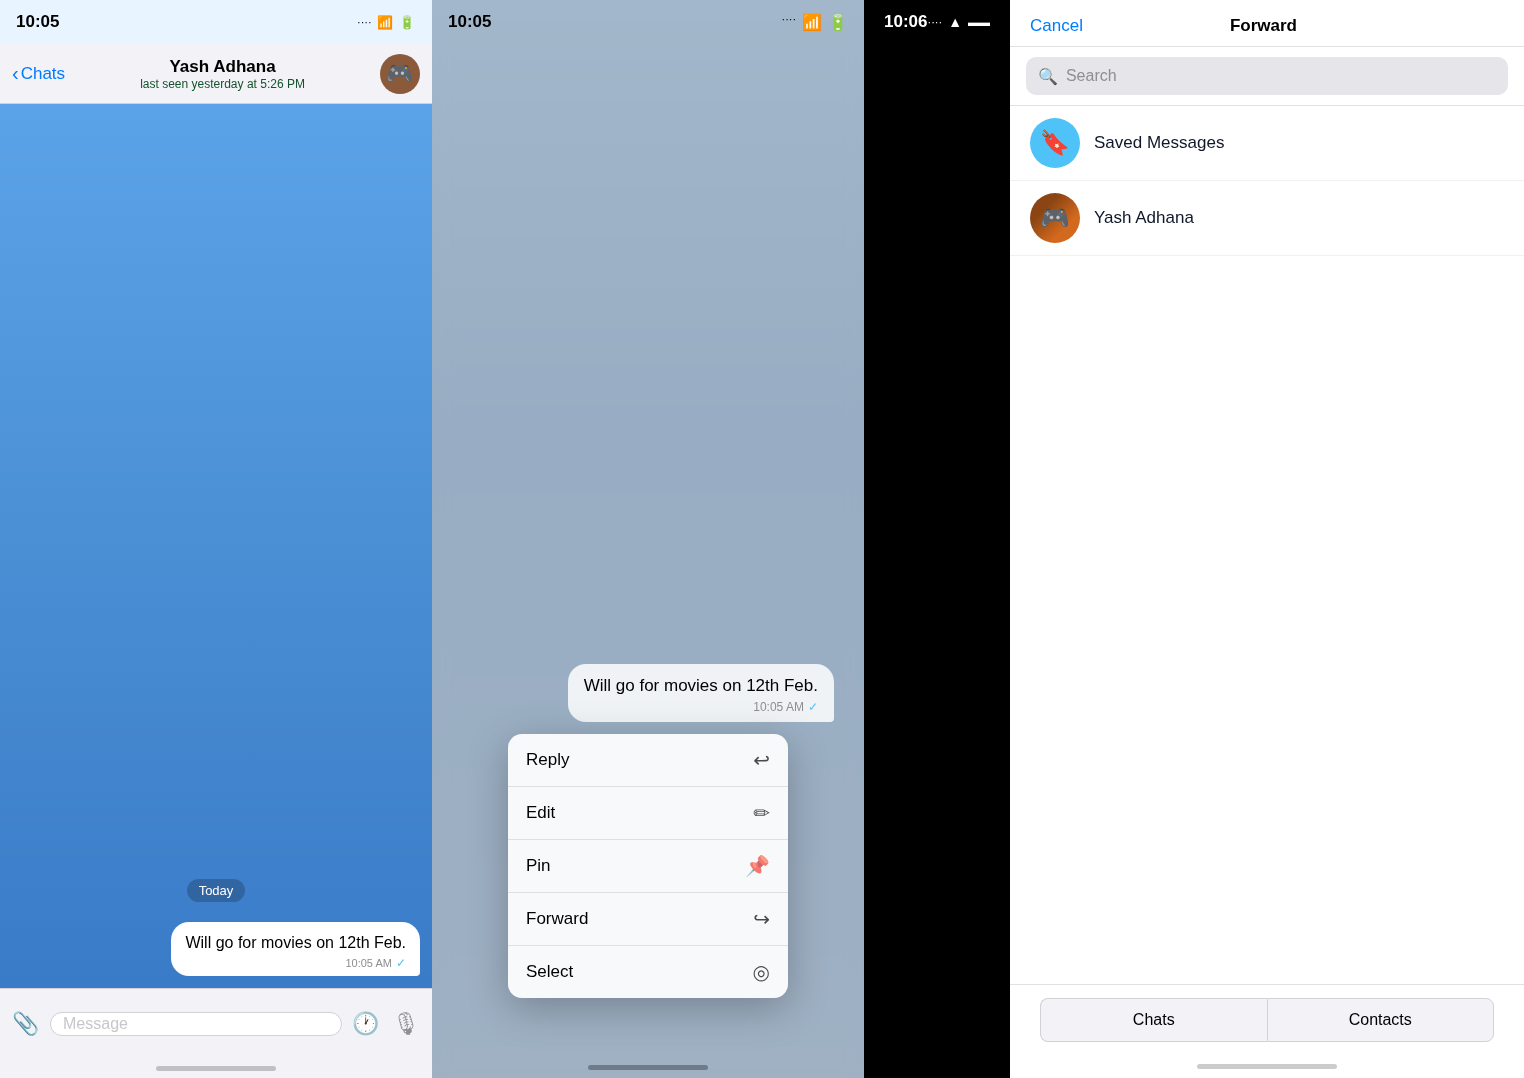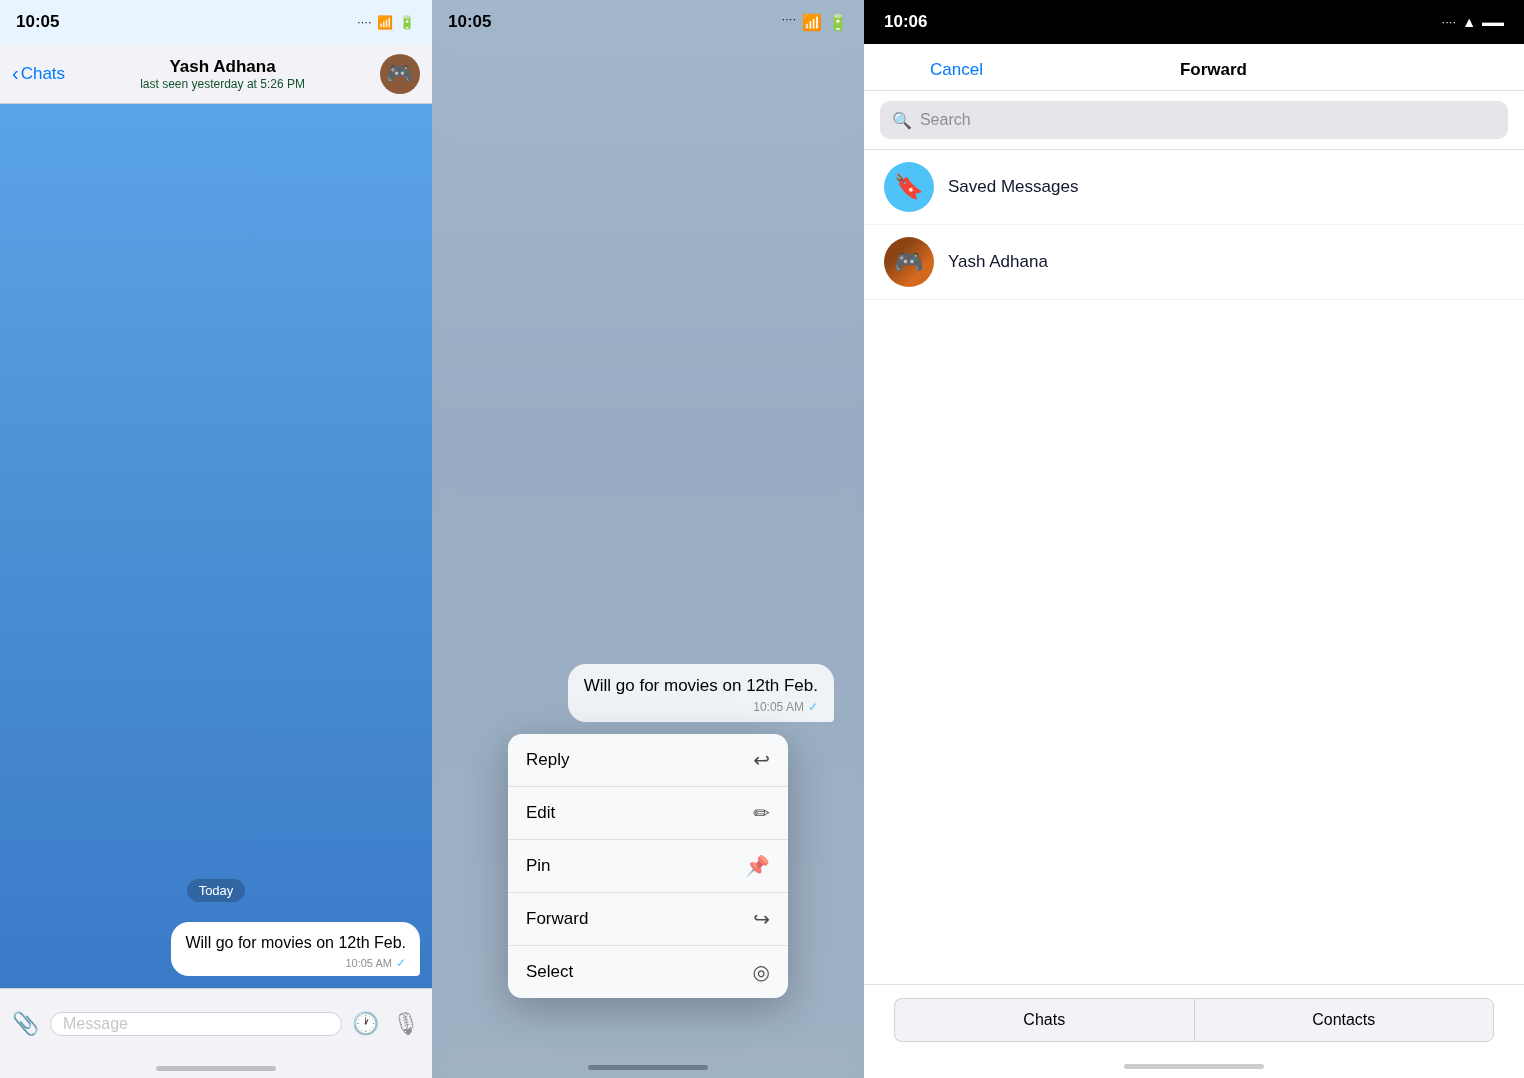--- a/index.html
+++ b/index.html
@@ -318,21 +318,20 @@
       font-weight: 600;
       color: #000;
     }
 
     
     .panel-forward {
       width: 660px;
       height: 1078px;
       background: #000;
       display: flex;
-      flex-direction: column;
     }
     .forward-status-bar {
       background: #000;
       height: 44px;
       display: flex;
       align-items: center;
       justify-content: space-between;
       padding: 0 20px;
     }
     .forward-status-time {
@@ -358,21 +357,20 @@
       padding: 16px 20px 10px;
       display: flex;
       align-items: center;
       justify-content: space-between;
       border-bottom: 1px solid #e0e0e5;
     }
     .forward-cancel {
       font-size: 17px;
       color: #007aff;
       cursor: pointer;
-      margin-left: 46px;
     }
     .forward-title {
       font-size: 17px;
       font-weight: 700;
       color: #000;
     }
     .forward-search-bar {
       background: #fff;
       padding: 10px 16px;
       border-bottom: 1px solid #e0e0e5;

